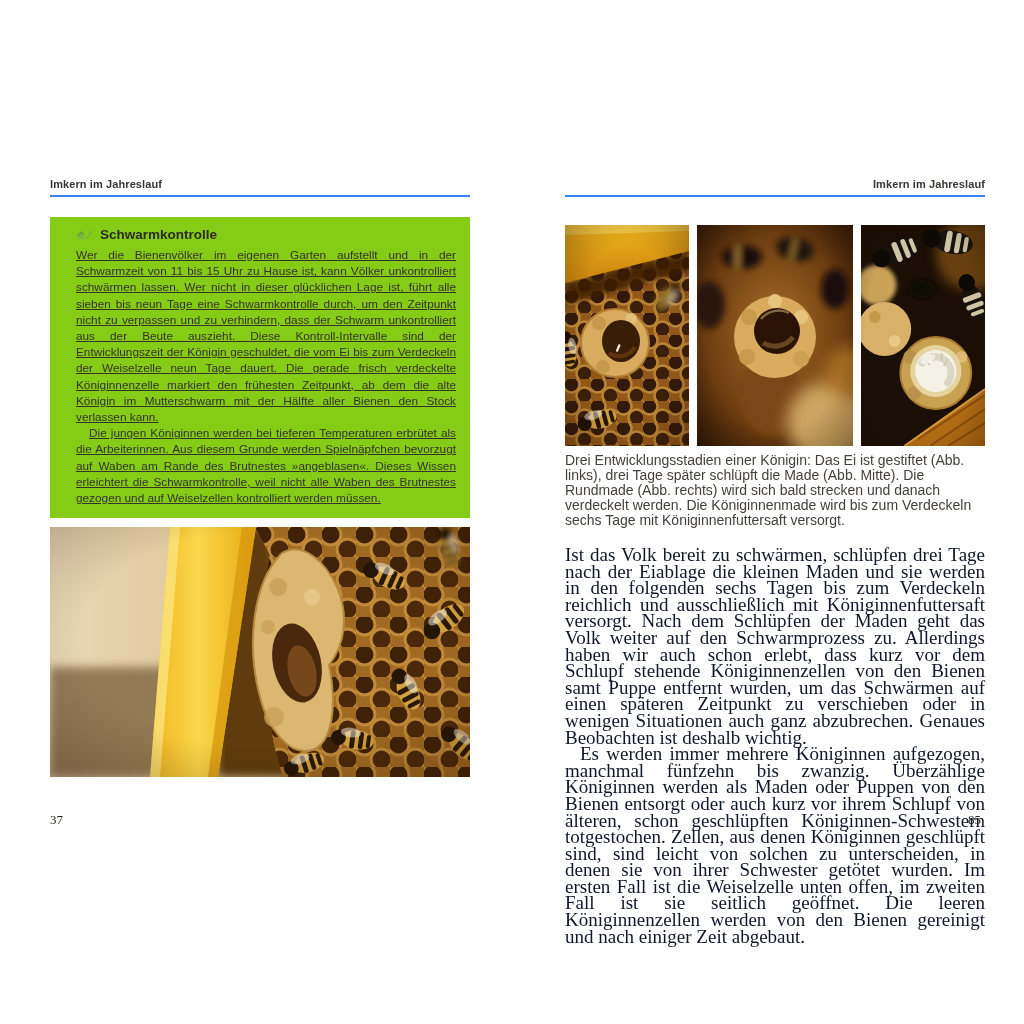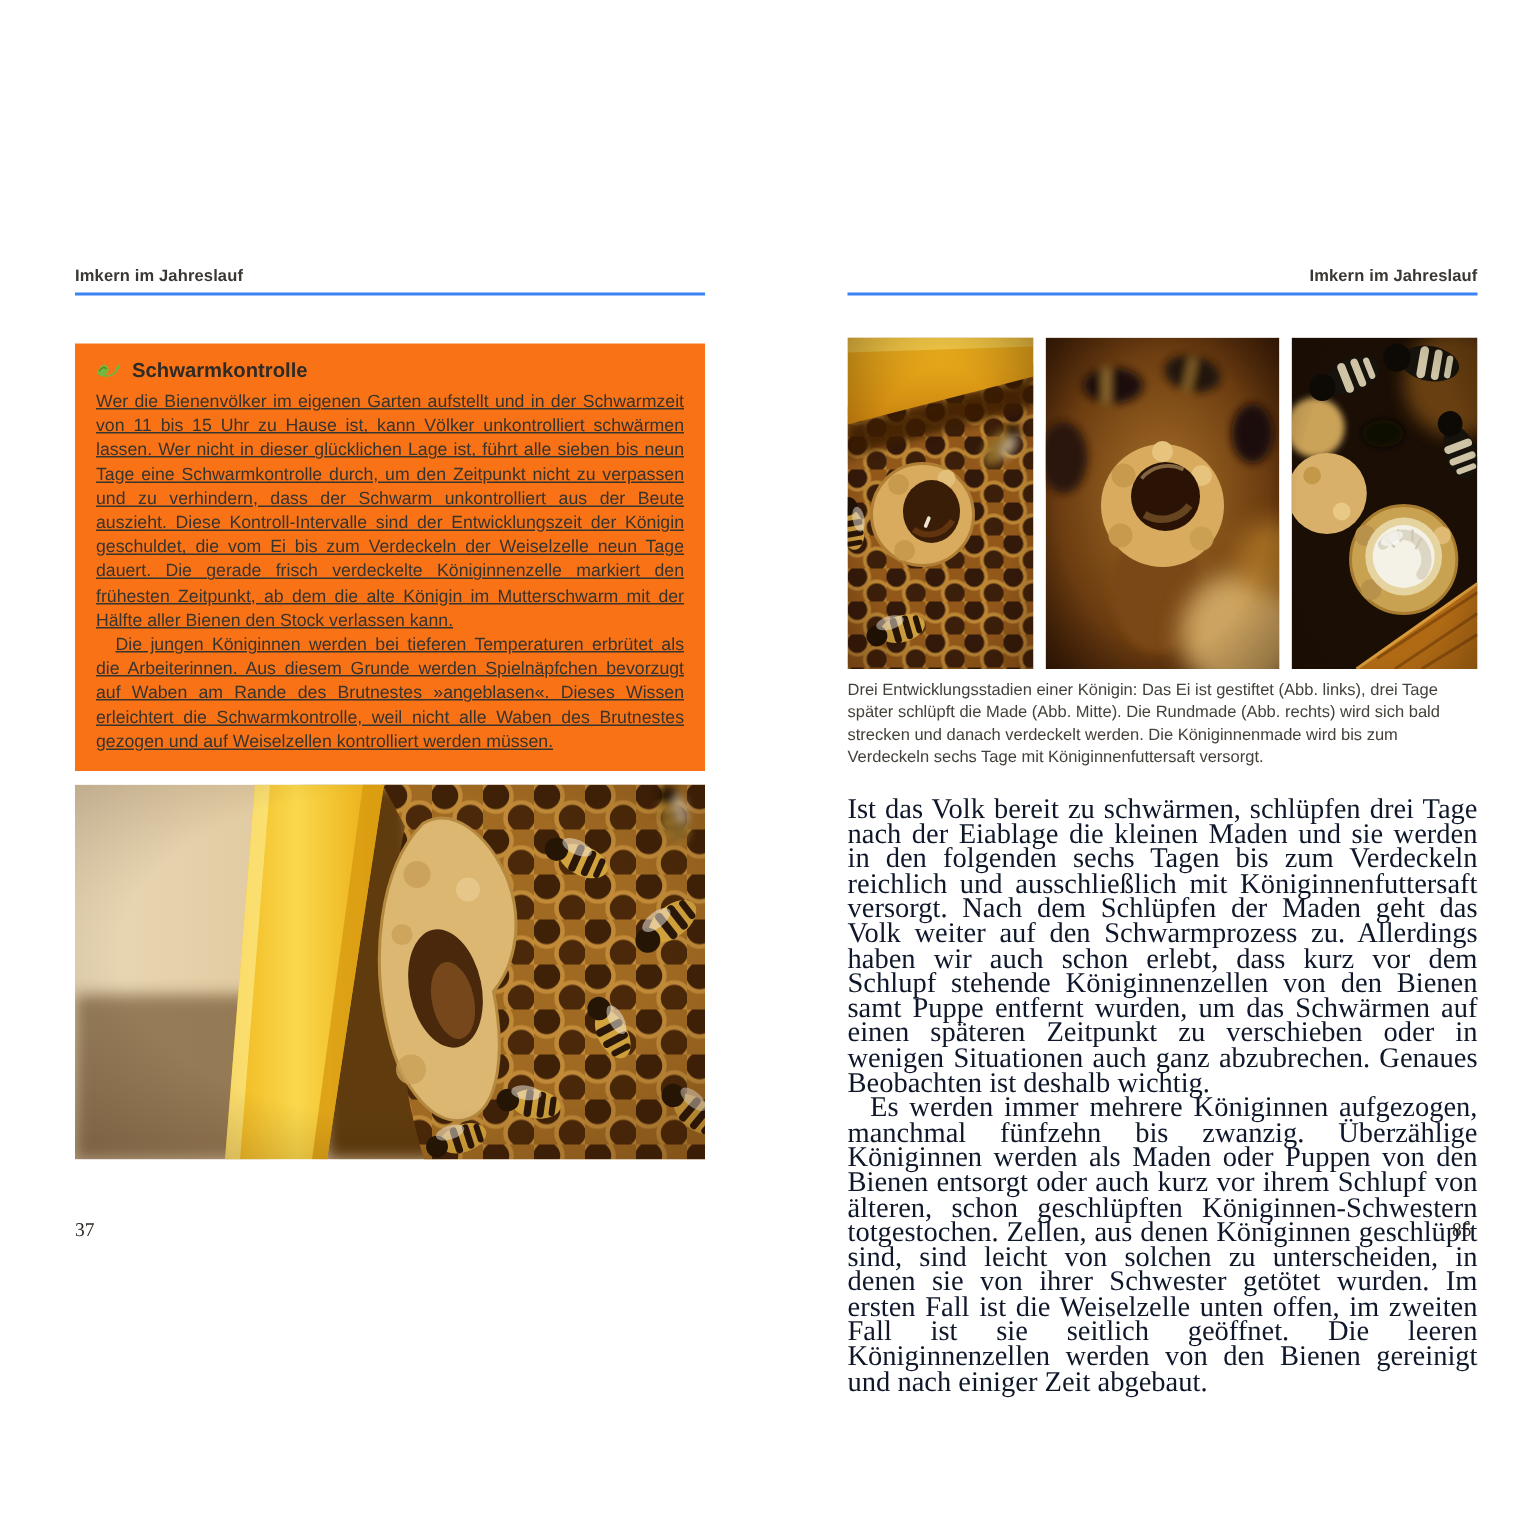--- a/index.html
+++ b/index.html
@@ -6,31 +6,31 @@
   body{width:1024px;height:1024px;font-family:"Liberation Sans",sans-serif;-webkit-font-smoothing:antialiased;}
   .canvas{position:relative;width:1024px;height:1024px;background:#ffffff;overflow:hidden;}
   .page{position:absolute;top:178px;height:650px;}
   .page-left{left:50px;width:420px;}
   .page-right{left:565px;width:420px;}
 
   .running-head{font-size:11px;font-weight:bold;color:#3a3632;letter-spacing:.1px;
     padding-bottom:5px;border-bottom:2px solid #3b82f6;}
   .page-right .running-head{text-align:right;}
 
-  .info-box{margin-top:32px;background:#f97316;padding:10px 14px 12px 14px;}
+  .info-box{margin-top:20px;background:#84cc16;padding:10px 14px 12px 26px;}
   .box-title{display:flex;align-items:center;gap:7px;font-size:13.5px;font-weight:bold;
     color:#2e2a25;margin:0 0 5px 0;}
   .box-title .leaf{flex:0 0 auto;display:inline-flex;}
   .info-box p{margin:0;font-size:11.8px;line-height:16.2px;text-align:justify;color:#37332d;hyphens:auto;text-decoration:underline;}
   .info-box p.indent{text-indent:13px;}
 
   figure{margin:0;padding:0;}
   .photo-large{margin-top:9px;width:420px;height:250px;overflow:hidden;}
   .photo-large svg{display:block;}
-  .caption{margin-top:7px;font-size:11px;line-height:15px;color:#45403a;}
+  .caption{margin-top:7px;font-size:14px;line-height:15px;color:#45403a;}
 
   .photo-row{margin-top:28px;display:flex;gap:8px;height:221px;}
   .photo-row figure{height:221px;overflow:hidden;}
   .photo-row figure svg{display:block;}
   .ph-1{width:124px;} .ph-2{width:156px;} .ph-3{width:124px;}
 
   .bodytext{margin-top:19px;font-family:"Liberation Serif",serif;font-size:19px;
     line-height:16.6px;text-align:justify;color:#0f172a;hyphens:auto;}
   .bodytext p{margin:0;}
   .bodytext p + p{text-indent:15px;}

